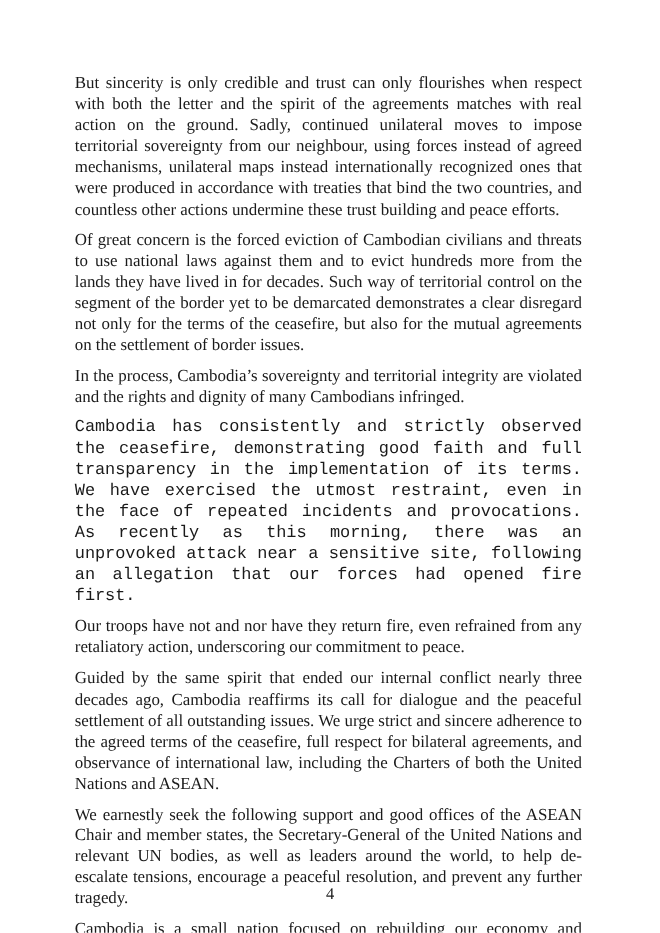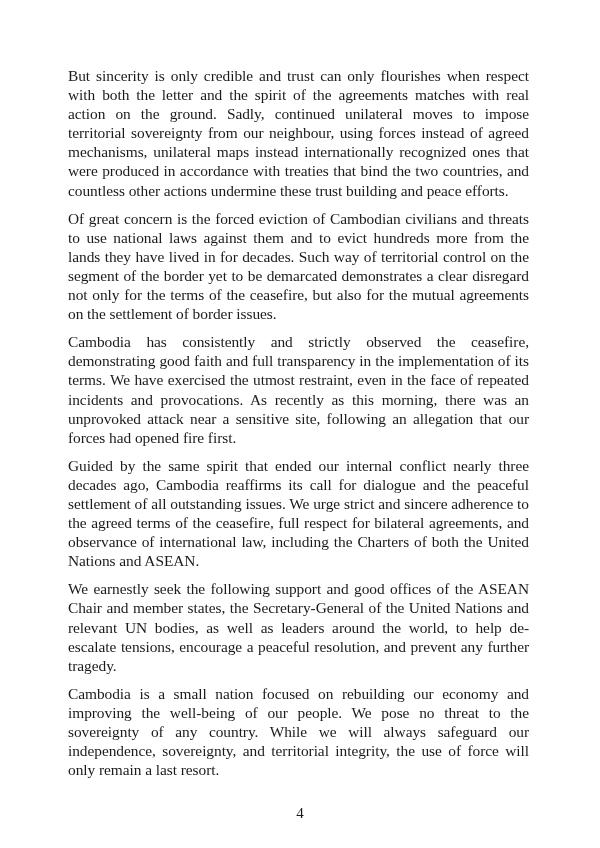--- a/index.html
+++ b/index.html
@@ -49,22 +49,24 @@
       color: #1a1a1a;
     }
   </style>
 </head>
 <body>
 
 <div class="page">
   <div class="content">
     <p class="para">But sincerity is only credible and trust can only flourishes when respect with both the letter and the spirit of the agreements matches with real action on the ground. Sadly, continued unilateral moves to impose territorial sovereignty from our neighbour, using forces instead of agreed mechanisms, unilateral maps instead internationally recognized ones that were produced in accordance with treaties that bind the two countries, and countless other actions undermine these trust building and peace efforts.</p>
     <p class="para">Of great concern is the forced eviction of Cambodian civilians and threats to use national laws against them and to evict hundreds more from the lands they have lived in for decades. Such way of territorial control on the segment of the border yet to be demarcated demonstrates a clear disregard not only for the terms of the ceasefire, but also for the mutual agreements on the settlement of border issues.</p>
-    <p class="para" style="margin-bottom:0; text-align-last:left;">
+    <p class="para">In the process, Cambodia’s sovereignty and territorial integrity are violated and the rights and dignity of many Cambodians infringed.</p>
+    <p class="para" style="margin-bottom:0; text-align-last:left;font-family:Liberation Mono, monospace;">
       <span>Cambodia has consistently and strictly observed the ceasefire, demonstrating good faith and full transparency in the implementation of its terms. We have exercised the utmost restraint, even in the face of repeated incidents and provocations. As recently as this morning, there was an unprovoked attack near a sensitive site, following an allegation that our forces had opened fire first.</span>
     </p>
     <div style="height:9px"></div>
+    <p class="para">Our troops have not and nor have they return fire, even refrained from any retaliatory action, underscoring our commitment to peace.</p>
     <p class="para">Guided by the same spirit that ended our internal conflict nearly three decades ago, Cambodia reaffirms its call for dialogue and the peaceful settlement of all outstanding issues. We urge strict and sincere adherence to the agreed terms of the ceasefire, full respect for bilateral agreements, and observance of international law, including the Charters of both the United Nations and ASEAN.</p>
     <p class="para">We earnestly seek the following support and good offices of the ASEAN Chair and member states, the Secretary-General of the United Nations and relevant UN bodies, as well as leaders around the world, to help de-escalate tensions, encourage a peaceful resolution, and prevent any further tragedy.</p>
     <p class="para">Cambodia is a small nation focused on rebuilding our economy and improving the well-being of our people. We pose no threat to the sovereignty of any country. While we will always safeguard our independence, sovereignty, and territorial integrity, the use of force will only remain a last resort.</p>
   </div>
   <div class="page-number">4</div>
 </div>
 
 </body></html>

